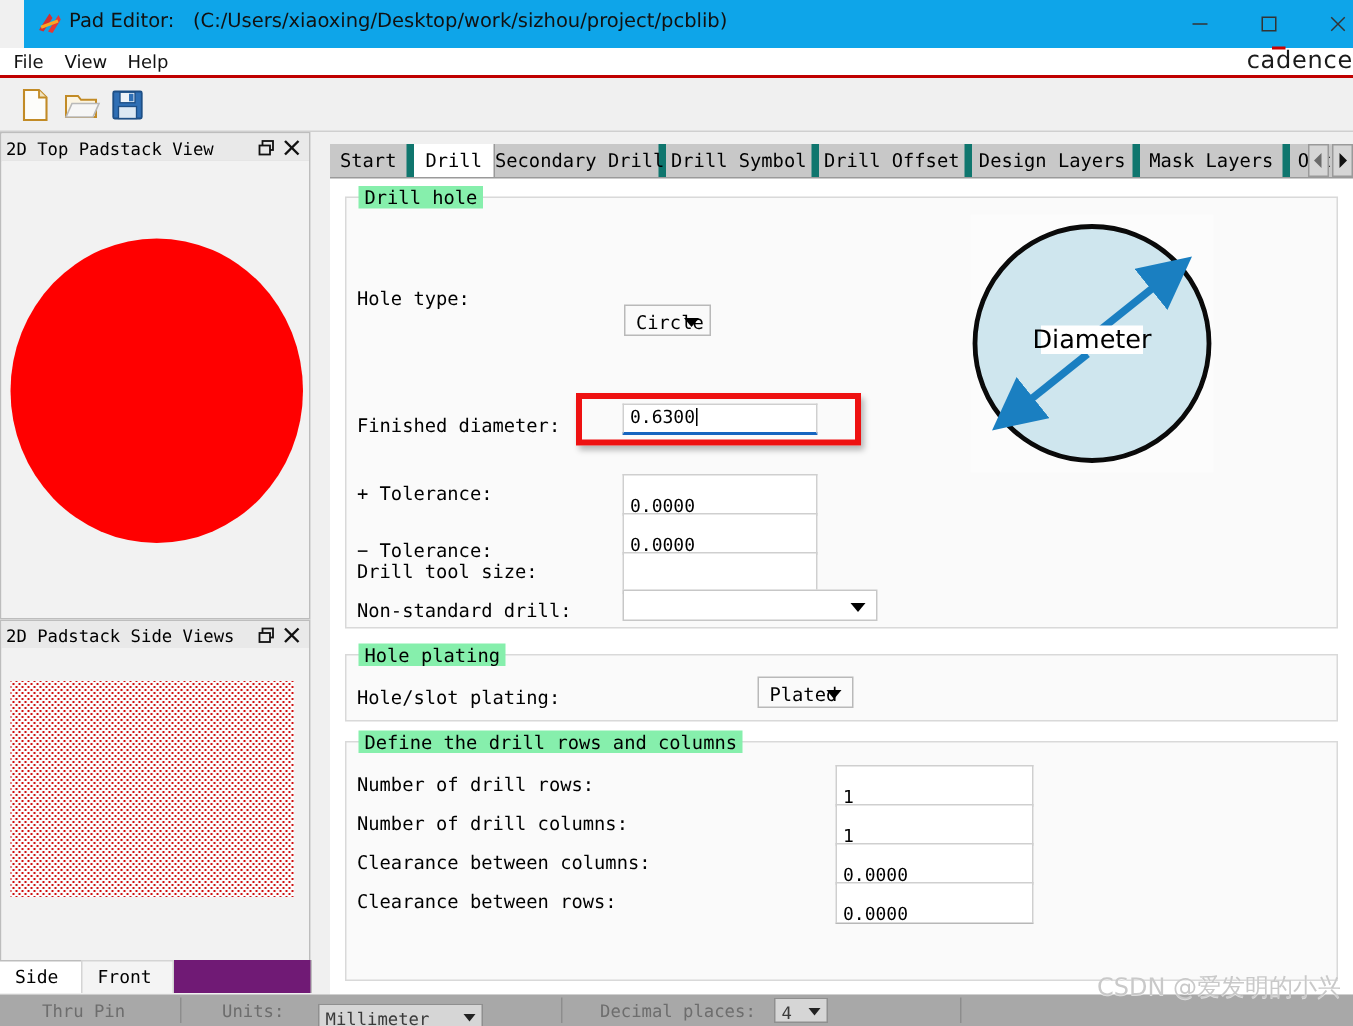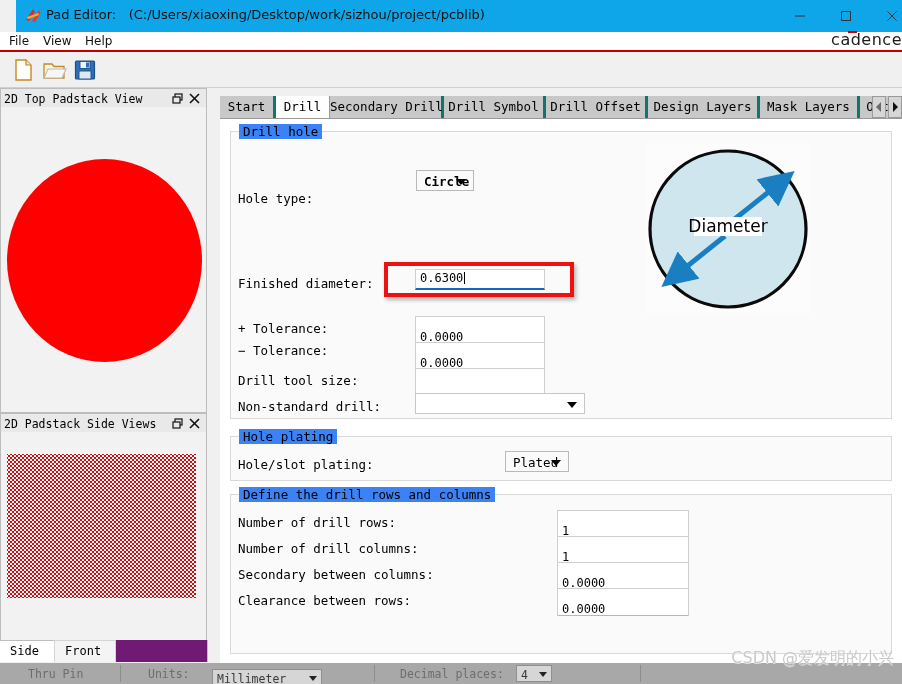--- a/index.html
+++ b/index.html
@@ -104,39 +104,39 @@
   .sf-tab.inactive{background:#f4f4f4;border:1px solid #d4d4d4;border-bottom:none;}
   
   .tabstrip{
     position:absolute;left:220px;top:96px;width:682px;height:22px;
     background:#c8c8c8;
   }
   .tab{
     position:absolute;top:0;height:22px;line-height:21px;
     font-size:12.5px;text-align:center;box-sizing:border-box;
     background:#c8c8c8;color:#000;white-space:nowrap;
-    border-right:3px solid #0f766e;
+    border-right:5px solid #0f766e;
   }
   .tab.active{background:#ffffff;border-right:1px solid #9a9a9a;}
   .tab-scroll{
     position:absolute;top:0;width:14px;height:22px;background:#d6d6d6;
     border:1px solid #9a9a9a;box-sizing:border-box;
     display:flex;align-items:center;justify-content:center;
   }
   
   .tabcontent{
     position:absolute;left:220px;top:118px;width:682px;height:545px;
     background:#ffffff;border-top:1px solid #9a9a9a;box-sizing:border-box;
   }
   .groupbox{
     position:absolute;border:1px solid #d9d9d9;background:#fafafa;
     box-sizing:border-box;
   }
   .group-legend{
-    position:absolute;top:-8px;left:8px;background:#3b82f6;
+    position:absolute;top:-8px;left:8px;background:#86efac;
     padding:0 4px;font-size:12.5px;color:#000;white-space:nowrap;
   }
   .fld-label{
     position:absolute;font-size:12.5px;color:#000;white-space:nowrap;
   }
   .txtbox{
     position:absolute;background:#ffffff;border:1px solid #c7c7c7;
     box-sizing:border-box;font-size:12px;color:#000;
     padding:13px 4px;font-family:"DejaVu Sans Mono","Liberation Mono",monospace;
     line-height:1.2;
@@ -340,31 +340,31 @@
   </div>
 </div>
 
 <div class="tabcontent">
 
   <div class="groupbox" style="left:10px;top:12px;width:662px;height:288px;">
     <span class="group-legend">Drill hole</span>
   </div>
 
   <div class="fld-label" style="left:18px;top:72px;">Hole type:</div>
-  <div class="combo" style="left:196px;top:51px;width:58px;height:21px;font-weight:bold;">
+  <div class="combo" style="left:196px;top:84px;width:58px;height:21px;">
     <span class="cval">Circle</span>
     <span class="arrow"></span>
   </div>
 
   <div class="fld-label" style="left:18px;top:157px;">Finished diameter:</div>
 
   <div class="fld-label" style="left:18px;top:202px;">+ Tolerance:</div>
   <div class="txtbox flat" style="left:195px;top:197px;width:130px;height:20px;">0.0000</div>
 
-  <div class="fld-label" style="left:18px;top:224px;">− Tolerance:</div>
+  <div class="fld-label" style="left:18px;top:240px;">− Tolerance:</div>
   <div class="txtbox flat" style="left:195px;top:223px;width:130px;height:20px;">0.0000</div>
 
   <div class="fld-label" style="left:18px;top:254px;">Drill tool size:</div>
   <div class="txtbox flat" style="left:195px;top:249px;width:130px;height:20px;"></div>
 
   <div class="fld-label" style="left:18px;top:280px;">Non-standard drill:</div>
   <div class="combo" style="left:195px;top:274px;width:170px;height:21px;background:#ffffff;border:1px solid #c7c7c7;">
     <span class="cval"></span>
     <span class="arrow"></span>
   </div>
@@ -381,21 +381,21 @@
   <div class="groupbox" style="left:10px;top:375px;width:662px;height:160px;">
     <span class="group-legend">Define the drill rows and columns</span>
   </div>
 
   <div class="fld-label" style="left:18px;top:396px;">Number of drill rows:</div>
   <div class="txtbox flat" style="left:337px;top:391px;width:132px;height:20px;">1</div>
 
   <div class="fld-label" style="left:18px;top:422px;">Number of drill columns:</div>
   <div class="txtbox flat" style="left:337px;top:417px;width:132px;height:20px;">1</div>
 
-  <div class="fld-label" style="left:18px;top:448px;">Secondary between columns:</div>
+  <div class="fld-label" style="left:18px;top:448px;">Clearance between columns:</div>
   <div class="txtbox flat" style="left:337px;top:443px;width:132px;height:20px;">0.0000</div>
 
   <div class="fld-label" style="left:18px;top:474px;">Clearance between rows:</div>
   <div class="txtbox flat" style="left:337px;top:469px;width:132px;height:20px;">0.0000</div>
 
 </div>
 
 <div class="illus">
   <svg width="162" height="172" viewBox="0 0 162 172">
     <circle cx="81" cy="86" r="78" fill="#cfe6ee" stroke="#0a0a0a" stroke-width="3.2"></circle>

